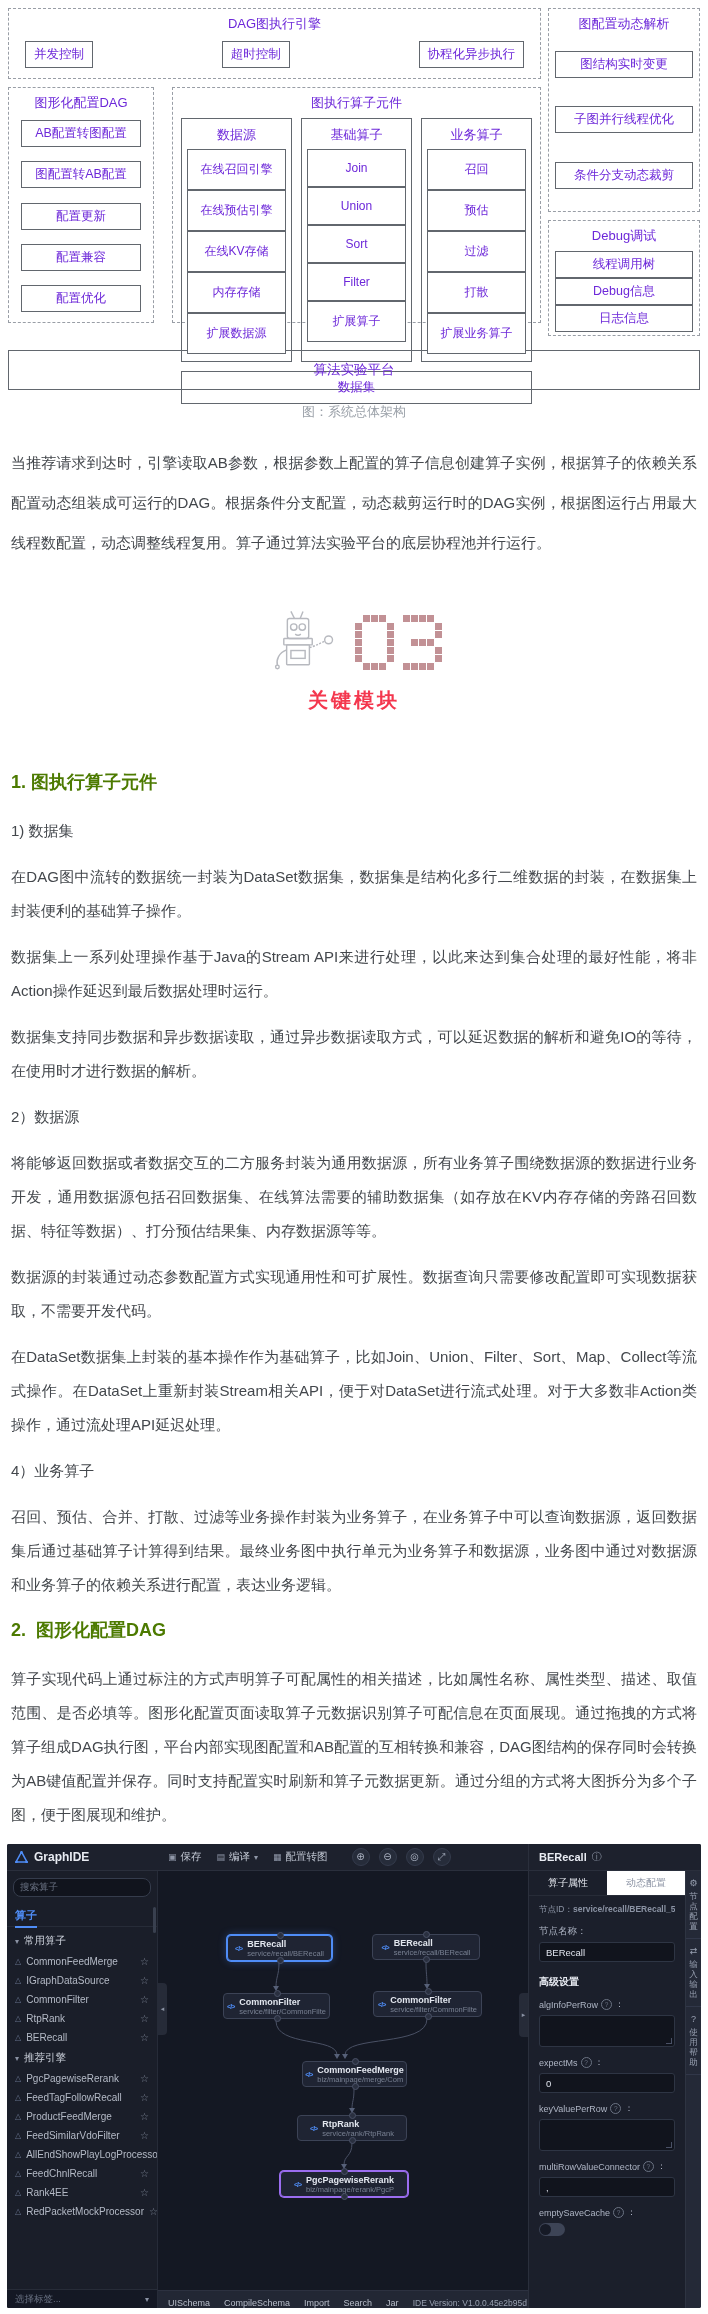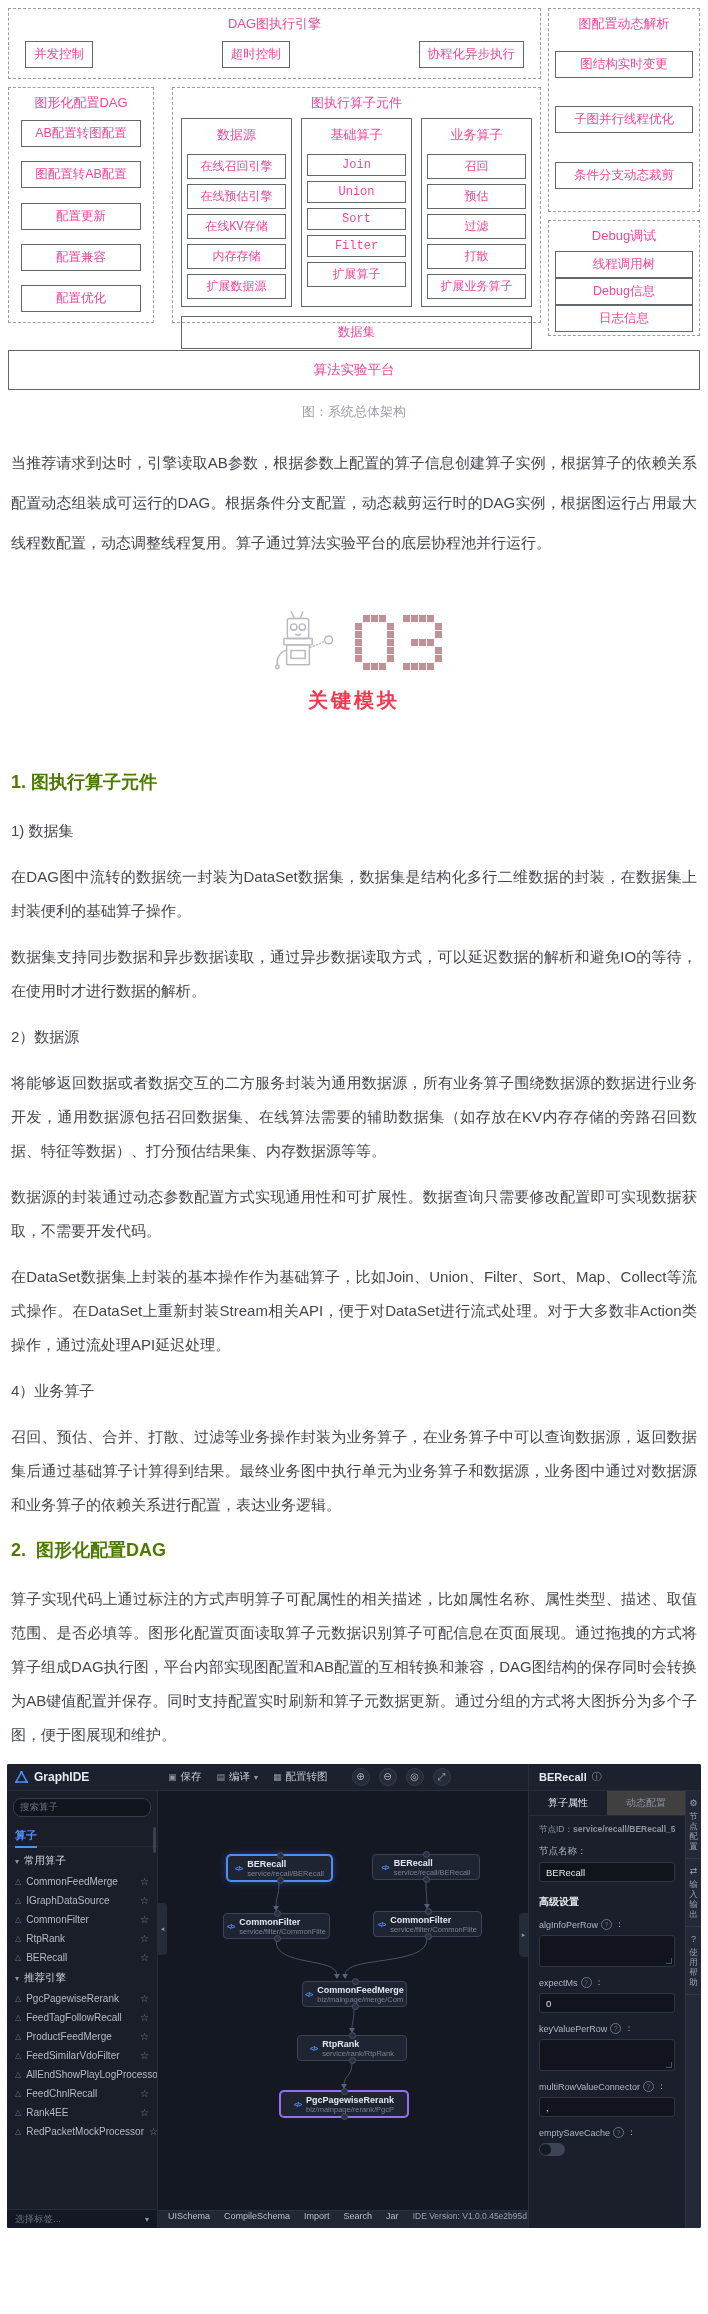--- a/index.html
+++ b/index.html
@@ -1,35 +1,35 @@
 <!DOCTYPE html>
 <html><head>
 <meta charset="utf-8">
 <style>
   html,body{margin:0;padding:0;background:#fff;}
   .page{width:708px;height:2314px;overflow:hidden;position:relative;background:#fff;
         font-family:"Liberation Sans","DejaVu Sans",sans-serif;}
 
   
-  .arch{margin:8px 8px 0;font-size:12.5px;color:#ec4899;}
+  .arch{margin:8px 8px 0;font-size:12.5px;color:#6d28d9;}
   .arch-cols{display:flex;gap:7px;}
   .arch-main{flex:1;display:flex;flex-direction:column;gap:8px;}
   .arch-side{width:152px;display:flex;flex-direction:column;gap:8px;box-sizing:border-box;}
   .dgroup{border:1px dashed #999ea6;box-sizing:border-box;background:#fff;}
   .dg-title{text-align:center;font-size:13px;padding:6px 0 4px;}
   .sbox{border:1px solid #62676e;background:#fff;text-align:center;padding:4px 8px;box-sizing:border-box;}
   .engine-row{display:flex;justify-content:space-between;padding:4px 16px 10px;}
   .mid-row{display:flex;gap:18px;height:236px;}
   .config-group{width:146px;display:flex;flex-direction:column;}
   .config-list{flex:1;display:flex;flex-direction:column;justify-content:space-between;padding:4px 12px 10px;}
   .ops-group{flex:1;display:flex;flex-direction:column;}
   .ops-cols{display:flex;gap:9px;padding:2px 8px 0;}
   .op-col{flex:1;border:1px solid #62676e;padding:4px 5px 7px;}
   .op-col-title{text-align:center;padding:3px 0 5px;font-size:13px;}
-  .op-col .sbox{margin-top:5px;padding:3px 2px;font-size:12px;font-family:Liberation Mono, monospace;}
+  .op-col .sbox{padding:11px 2px;font-size:12px;}
   .dataset-box{border:1px solid #62676e;text-align:center;margin:9px 8px 8px;padding:7px 0;}
   .parse-group{height:204px;display:flex;flex-direction:column;}
   .parse-list{flex:1;display:flex;flex-direction:column;justify-content:space-around;padding:0 6px 8px;}
   .debug-group{height:116px;display:flex;flex-direction:column;}
   .debug-list{flex:1;display:flex;flex-direction:column;justify-content:space-between;padding:2px 6px 8px;}
   .platform-bar{border:1px solid #62676e;text-align:center;margin-top:14px;padding:10px 0;font-size:13.5px;}
 
   .fig-caption{text-align:center;color:#9aa0a8;font-size:13px;margin-top:13px;}
 
   
@@ -94,29 +94,29 @@
   .node-title{color:#e2e6ee;font-size:9px;font-weight:bold;line-height:10px;white-space:nowrap;}
   .node-sub{color:#788092;font-size:7.5px;line-height:9px;white-space:nowrap;}
   .node::before,.node::after{content:"";position:absolute;left:50%;margin-left:-3px;width:5px;height:5px;
         border-radius:50%;background:#2a3040;border:1px solid #4a5166;}
   .node::before{top:-4px;} .node::after{bottom:-4px;}
   .handle-l{position:absolute;left:0;top:112px;width:9px;height:52px;background:#262b38;border-radius:0 4px 4px 0;
         color:#8a92a3;font-size:7px;display:flex;align-items:center;justify-content:center;}
   .handle-r{position:absolute;right:0;top:122px;width:9px;height:44px;background:#262b38;border-radius:4px 0 0 4px;
         color:#8a92a3;font-size:7px;display:flex;align-items:center;justify-content:center;}
   .canvas-footer{height:17px;min-height:17px;background:#222734;border-top:1px solid #2c3140;display:flex;
-        align-items:flex-start;padding:0 10px;gap:14px;}
+        align-items:flex-end;padding:0 10px;gap:14px;}
   .cf-tab{color:#b9bfcb;font-size:9px;}
   .cf-ver{margin-left:auto;color:#98a0b0;font-size:8.5px;white-space:nowrap;}
 
   .insp{width:157px;min-width:157px;background:#1b1f2b;border-left:1px solid #2a2f3c;display:flex;
         flex-direction:column;overflow:hidden;box-sizing:border-box;}
   .insp-tabs{display:flex;height:24px;min-height:24px;border-bottom:1px solid #272c38;}
   .itab{flex:1;display:flex;align-items:center;justify-content:center;font-size:10px;color:#e6e9f0;}
-  .itab.inactive{background:#404040;color:#8a92a3;}
+  .itab.inactive{background:#ffffff;color:#8a92a3;}
   .insp-bd{flex:1;padding:8px 10px;overflow:hidden;}
   .kv{font-size:8.5px;color:#8b93a4;white-space:nowrap;overflow:hidden;}
   .nname-label{margin-top:9px;font-size:9.5px;color:#aeb5c4;}
   .tinput{margin-top:4px;height:18px;background:#11141d;border:1px solid #2e3544;border-radius:3px;color:#dfe3ec;
           font-size:9.5px;display:flex;align-items:center;padding:0 6px;}
   .sec-set{margin-top:13px;font-size:10px;font-weight:bold;color:#e6e9f0;}
   .flabel{margin-top:9px;font-size:9px;color:#aeb5c4;display:flex;align-items:center;gap:3px;}
   .qm{width:9px;height:9px;min-width:9px;border:1px solid #6b7383;border-radius:50%;font-size:6.5px;
       display:inline-flex;align-items:center;justify-content:center;color:#6b7383;}
   .tarea{margin-top:4px;height:30px;background:#11141d;border:1px solid #2e3544;border-radius:3px;position:relative;}
@@ -312,20 +312,21 @@
     </div>
 
     <div class="key-title">关键模块</div>
 
     <div id="sections">
         <section class="sec">
           <h3>1. 图执行算子元件</h3>
           <div class="blocks">
             <div class="subhead">1) 数据集</div>
             <div class="para">在DAG图中流转的数据统一封装为DataSet数据集，数据集是结构化多行二维数据的封装，在数据集上封装便利的基础算子操作。</div>
+            <div class="para">数据集上一系列处理操作基于Java的Stream API来进行处理，以此来达到集合处理的最好性能，将非Action操作延迟到最后数据处理时运行。</div>
             <div class="para">数据集支持同步数据和异步数据读取，通过异步数据读取方式，可以延迟数据的解析和避免IO的等待，在使用时才进行数据的解析。</div>
             <div class="subhead">2）数据源</div>
             <div class="para">将能够返回数据或者数据交互的二方服务封装为通用数据源，所有业务算子围绕数据源的数据进行业务开发，通用数据源包括召回数据集、在线算法需要的辅助数据集（如存放在KV内存存储的旁路召回数据、特征等数据）、打分预估结果集、内存数据源等等。</div>
             <div class="para">数据源的封装通过动态参数配置方式实现通用性和可扩展性。数据查询只需要修改配置即可实现数据获取，不需要开发代码。</div>
             <div class="para">在DataSet数据集上封装的基本操作作为基础算子，比如Join、Union、Filter、Sort、Map、Collect等流式操作。在DataSet上重新封装Stream相关API，便于对DataSet进行流式处理。对于大多数非Action类操作，通过流处理API延迟处理。</div>
             <div class="subhead">4）业务算子</div>
             <div class="para">召回、预估、合并、打散、过滤等业务操作封装为业务算子，在业务算子中可以查询数据源，返回数据集后通过基础算子计算得到结果。最终业务图中执行单元为业务算子和数据源，业务图中通过对数据源和业务算子的依赖关系进行配置，表达业务逻辑。</div>
           </div>
         </section>
         <section class="sec">

